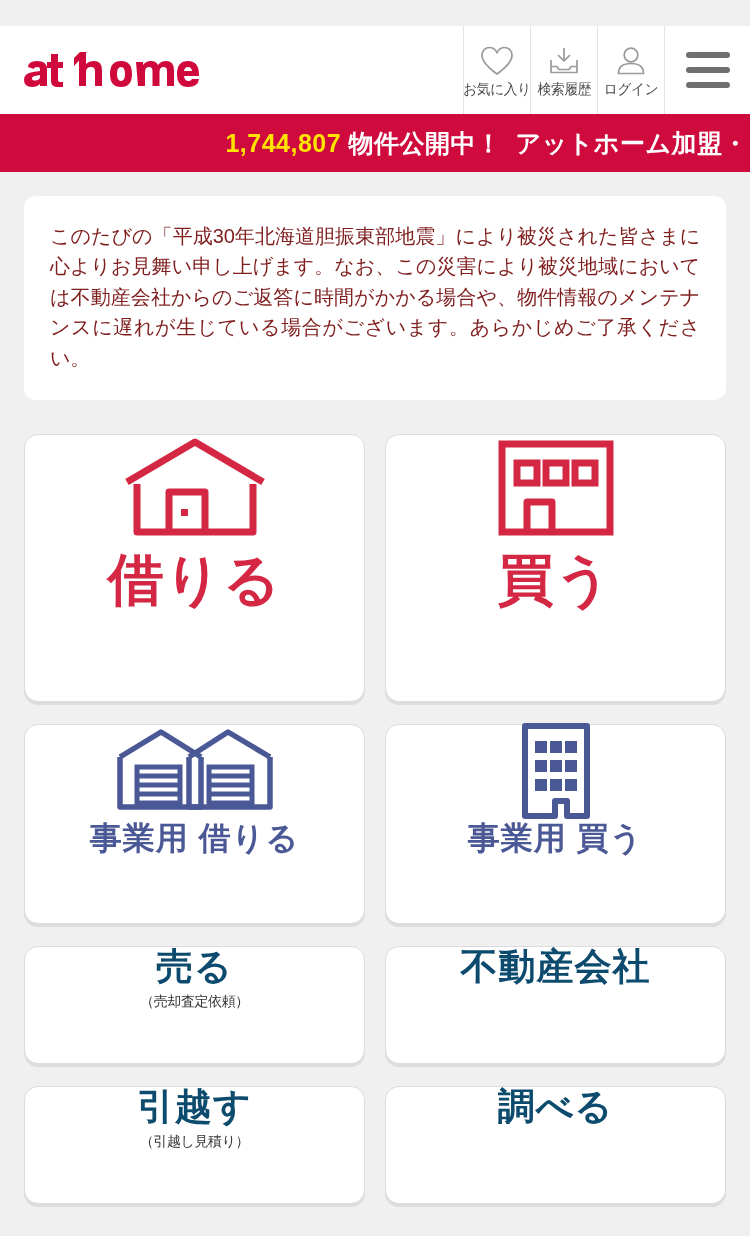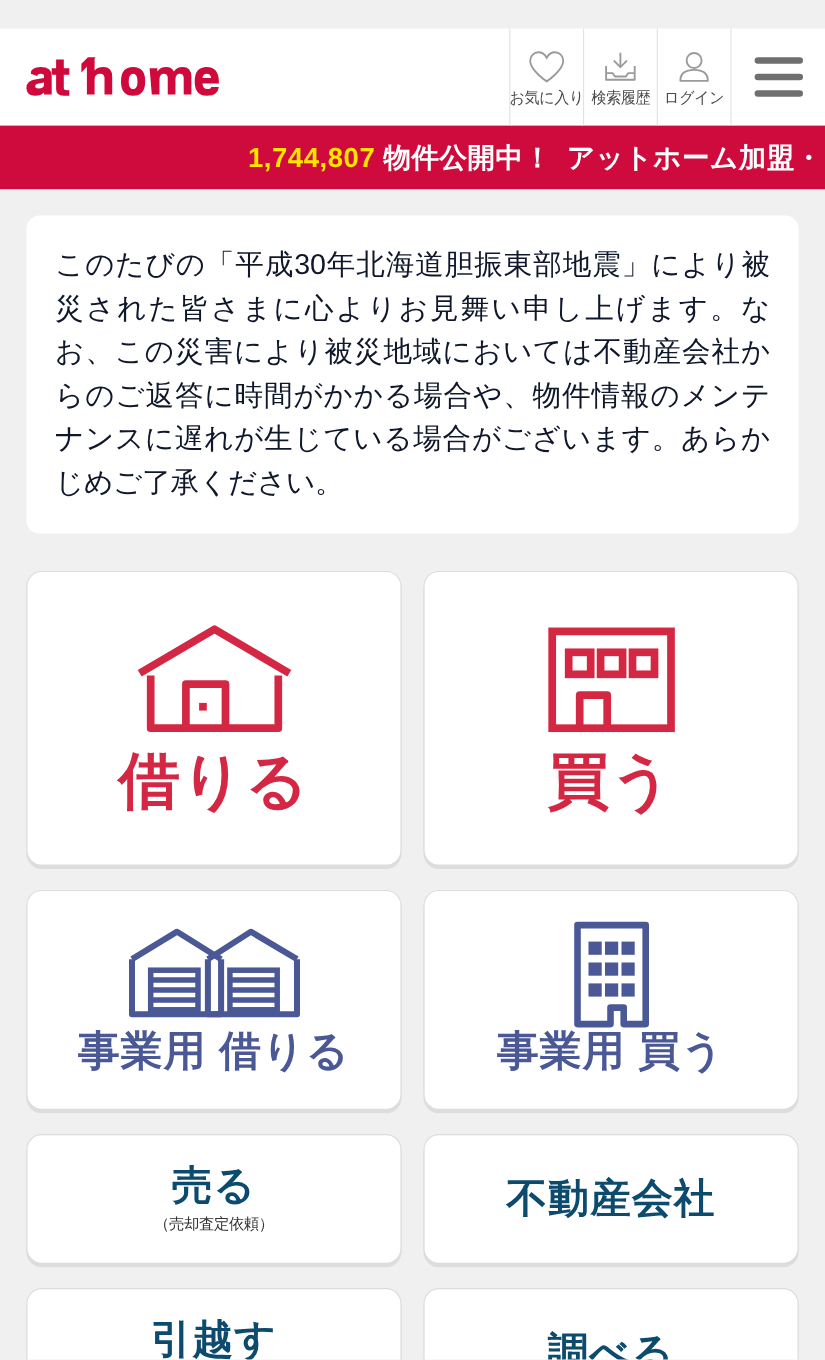--- a/index.html
+++ b/index.html
@@ -130,23 +130,23 @@
   }
 
   .notice {
     margin-top: 24px;
     background: #ffffff;
     border-radius: 12px;
     padding: 25px 26px 27px 26px;
   }
 
   .notice-text {
-    font-size: 26px;
+    font-size: 20px;
     line-height: 1.52;
-    color: #0f172a;
+    color: #7f1d1d;
     letter-spacing: -0.2px;
     text-align: justify;
   }
 
   
   .grid {
     display: grid;
     grid-template-columns: 1fr 1fr;
     column-gap: 20px;
     row-gap: 22px;
@@ -154,21 +154,20 @@
   }
 
   .tile {
     background: #ffffff;
     border: 1px solid #dcdcdc;
     border-radius: 14px;
     box-shadow: 0 3px 0 0 #dddddd;
     display: flex;
     flex-direction: column;
     align-items: center;
-    justify-content: center;
     cursor: pointer;
   }
 
   .tile-big { height: 268px; }
   .tile-mid { height: 200px; }
   .tile-small { height: 118px; }
 
   .tile-icon {
     display: flex;
     align-items: center;
@@ -185,21 +184,21 @@
     text-align: center;
   }
 
   .label-red {
     color: #d42743;
     font-size: 56px;
   }
 
   .label-navy {
     color: #4b5896;
-    font-size: 38px;
+    font-size: 32px;
   }
 
   .label-dark {
     color: #0c4a6e;
     font-size: 37px;
   }
 
   .tile-sub {
     font-size: 14px;
     color: #333333;

